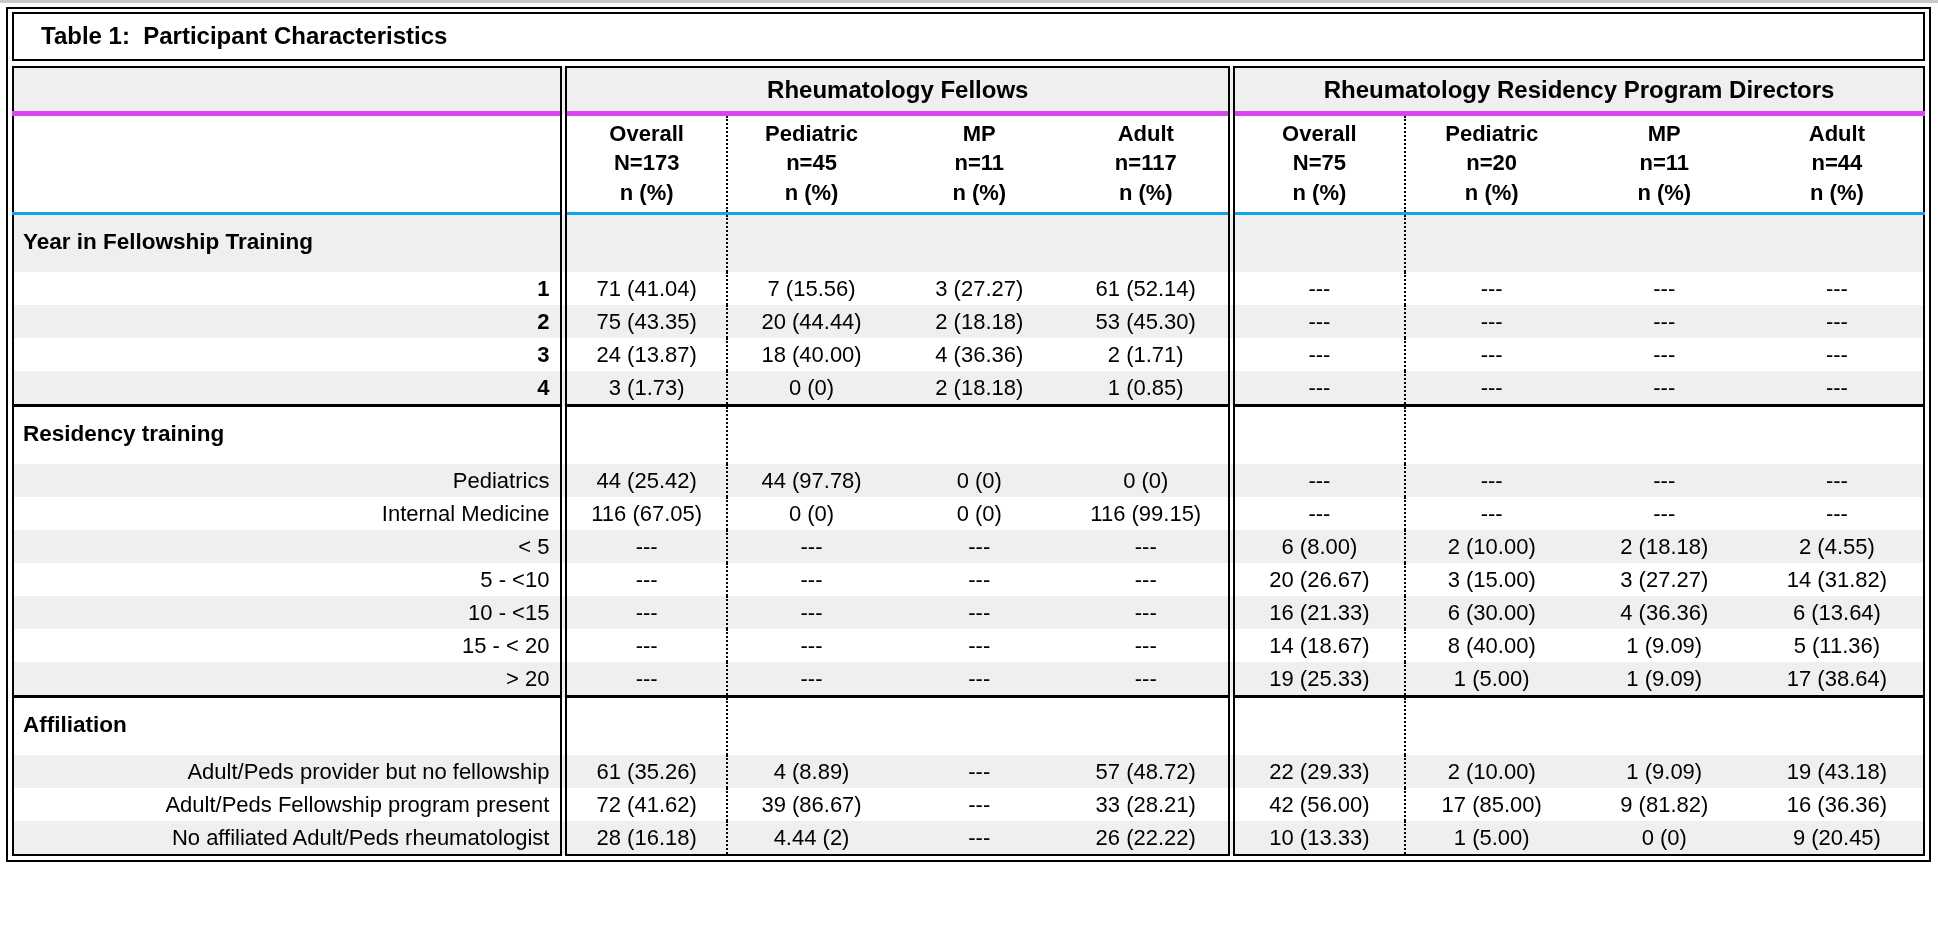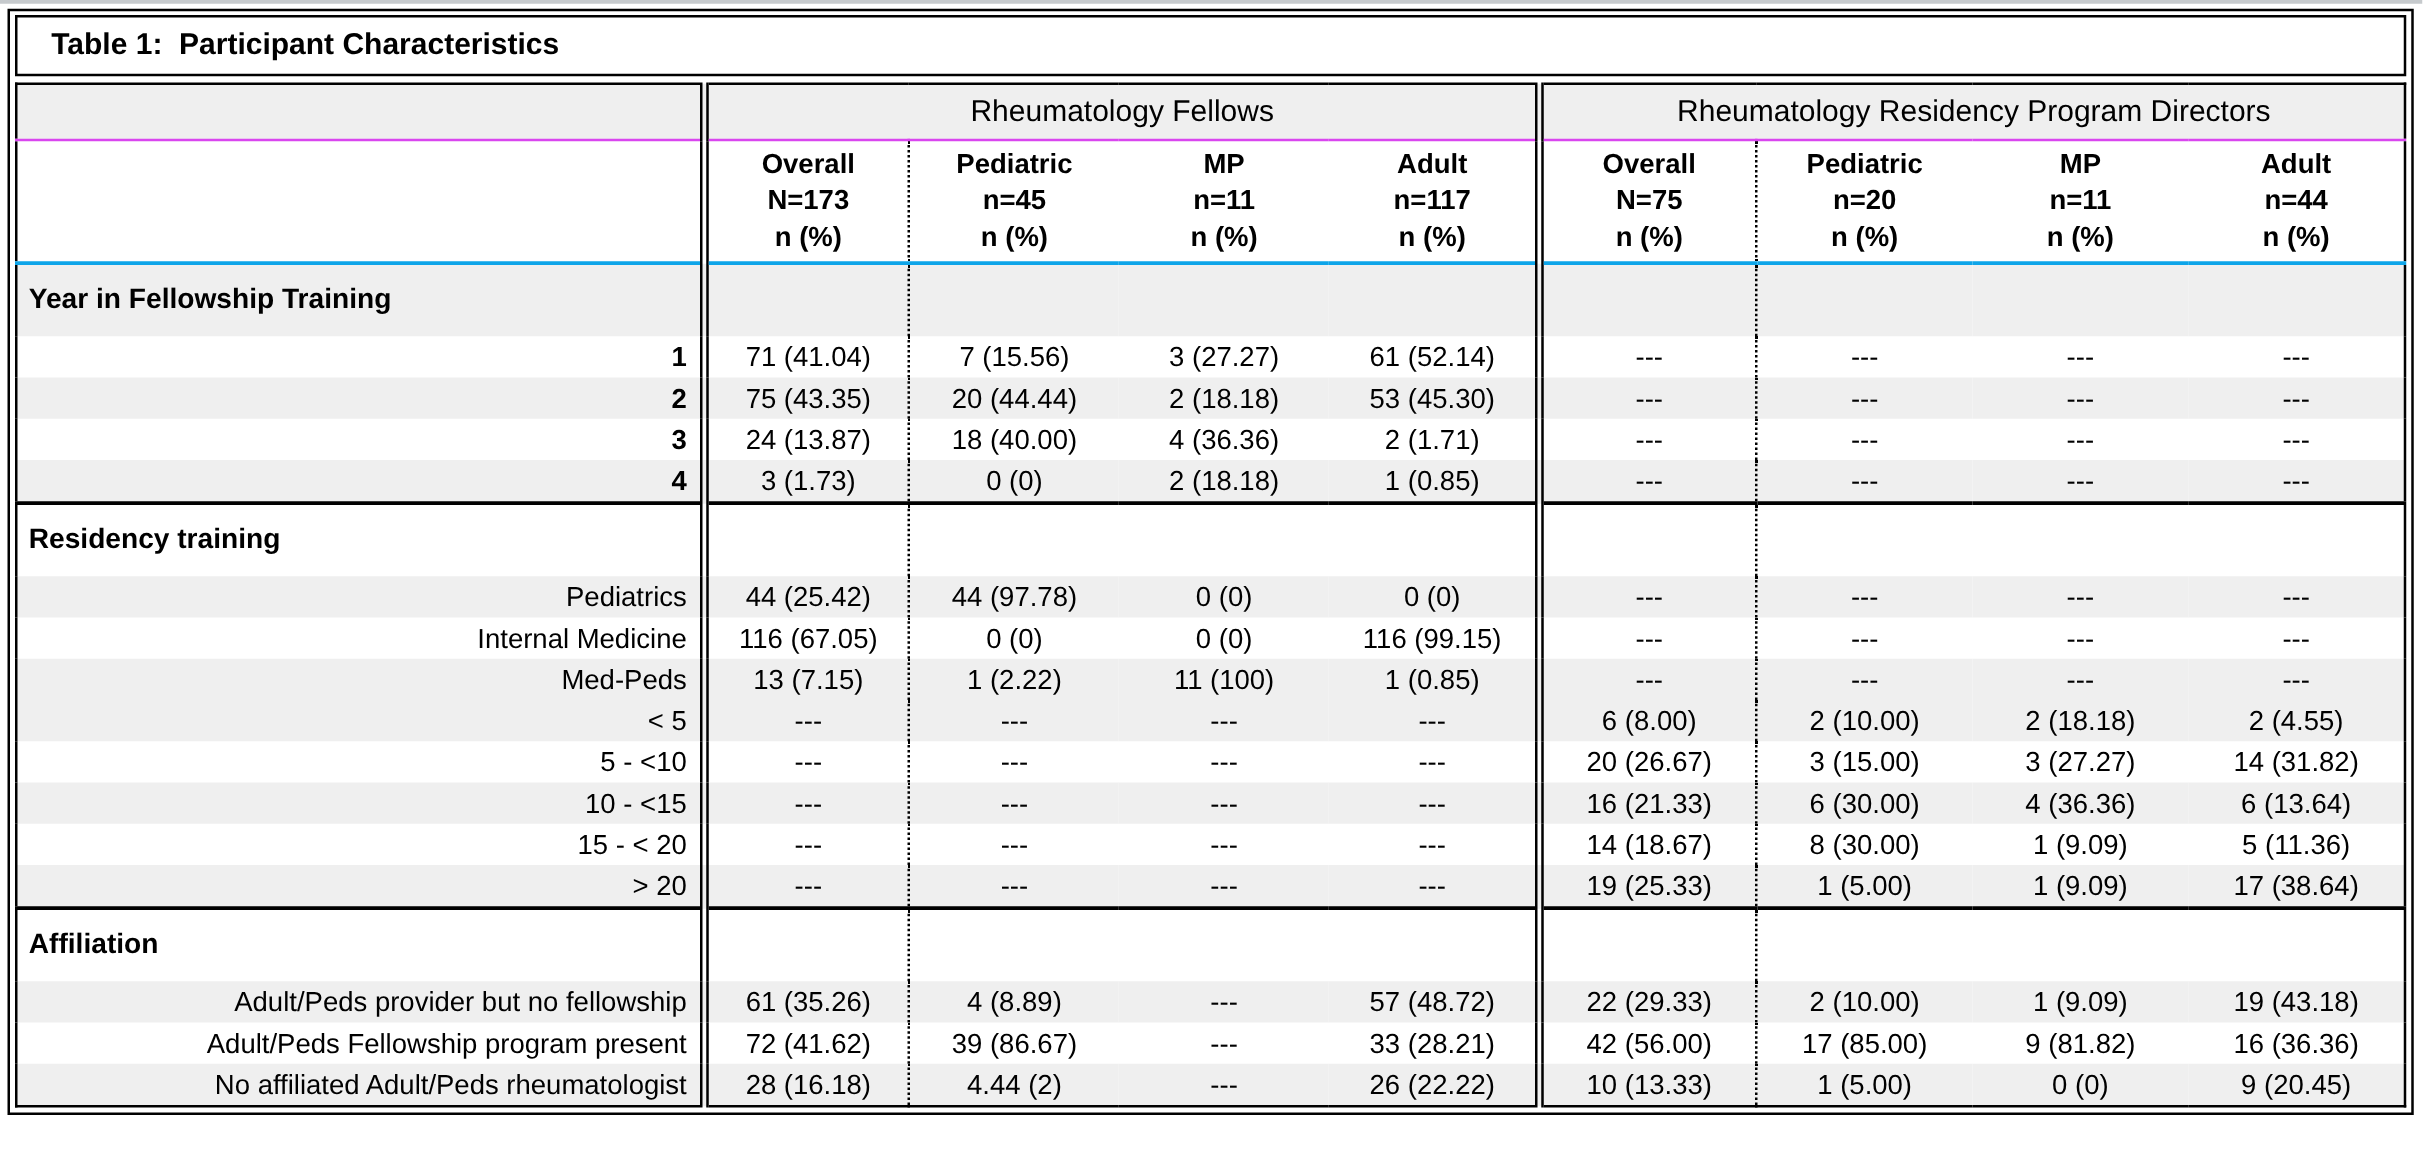--- a/index.html
+++ b/index.html
@@ -30,22 +30,22 @@
   col.c-f      { width:8.45%; }
   col.c-f2     { width:8.72%; }
   col.c-pd     { width:8.97%; }
   tr.shade td, tr.shade th { background:#efefef; }
   th, td { padding:0; font-weight:normal; vertical-align:middle; }
   
   .dbl { border-left:7px double #000; }
   .dot { border-left:2px dotted #000; }
   
   tr.group-row th {
-    font-weight:normal; font-size:24px; text-align:center;
-    height:43px; border-bottom:2px solid #d946ef;
+    font-weight:bold; font-size:24px; text-align:center;
+    height:43px; border-bottom:5px solid #d946ef;
   }
   tr.cols-row th {
     font-weight:bold; text-align:center; vertical-align:top;
     line-height:1.34; padding-top:3px; padding-bottom:4px;
     height:89px; border-bottom:3px solid #0ea5e9;
   }
   
   tr.sect-top td { border-top:3px solid #000; }
   td.sec {
     font-weight:bold; text-align:left;
@@ -176,31 +176,20 @@
           <td class="val dbl">116 (67.05)</td>
           <td class="val dot">0 (0)</td>
           <td class="val">0 (0)</td>
           <td class="val">116 (99.15)</td>
           <td class="val dbl">---</td>
           <td class="val dot">---</td>
           <td class="val">---</td>
           <td class="val">---</td>
         </tr>
         <tr class="data-row shade">
-          <td class="sub">Med-Peds</td>
-          <td class="val dbl">13 (7.15)</td>
-          <td class="val dot">1 (2.22)</td>
-          <td class="val">11 (100)</td>
-          <td class="val">1 (0.85)</td>
-          <td class="val dbl">---</td>
-          <td class="val dot">---</td>
-          <td class="val">---</td>
-          <td class="val">---</td>
-        </tr>
-        <tr class="data-row shade">
           <td class="sub">&lt; 5</td>
           <td class="val dbl">---</td>
           <td class="val dot">---</td>
           <td class="val">---</td>
           <td class="val">---</td>
           <td class="val dbl">6 (8.00)</td>
           <td class="val dot">2 (10.00)</td>
           <td class="val">2 (18.18)</td>
           <td class="val">2 (4.55)</td>
         </tr>
@@ -226,21 +215,21 @@
           <td class="val">4 (36.36)</td>
           <td class="val">6 (13.64)</td>
         </tr>
         <tr class="data-row">
           <td class="sub">15 - &lt; 20</td>
           <td class="val dbl">---</td>
           <td class="val dot">---</td>
           <td class="val">---</td>
           <td class="val">---</td>
           <td class="val dbl">14 (18.67)</td>
-          <td class="val dot">8 (30.00)</td>
+          <td class="val dot">8 (40.00)</td>
           <td class="val">1 (9.09)</td>
           <td class="val">5 (11.36)</td>
         </tr>
         <tr class="data-row shade">
           <td class="sub">&gt; 20</td>
           <td class="val dbl">---</td>
           <td class="val dot">---</td>
           <td class="val">---</td>
           <td class="val">---</td>
           <td class="val dbl">19 (25.33)</td>

